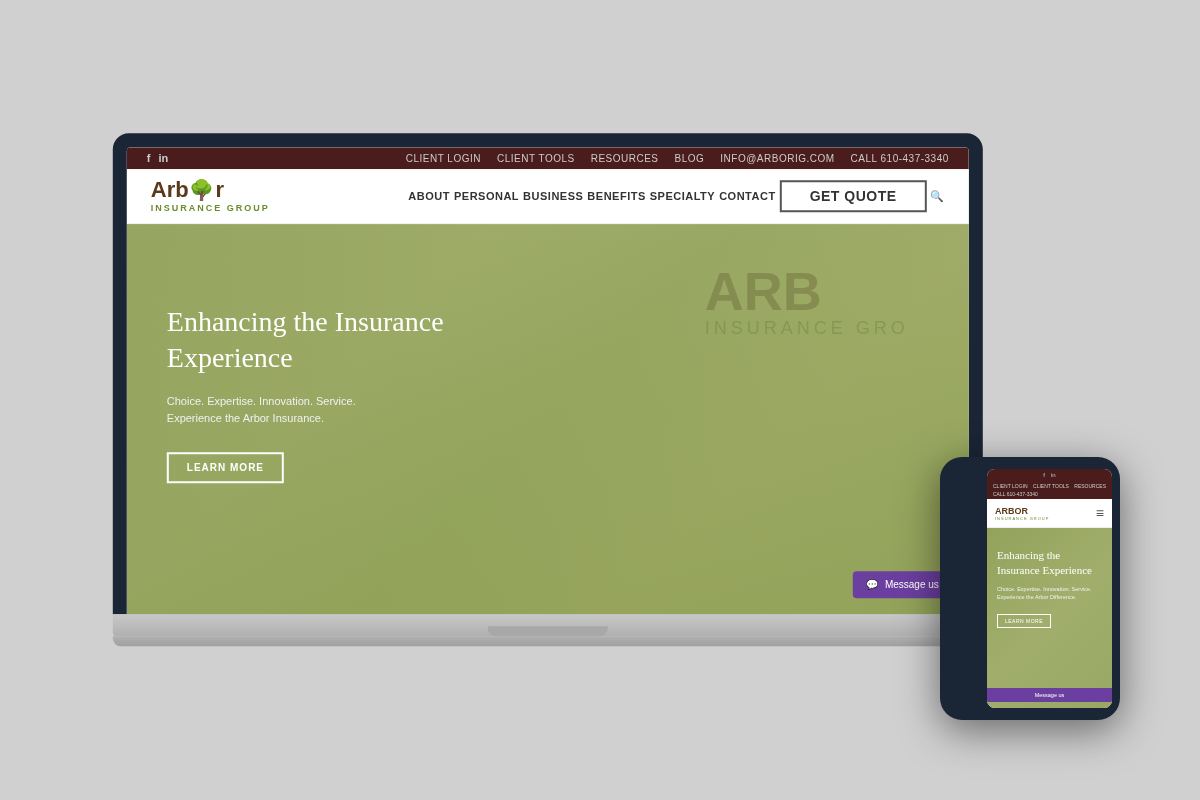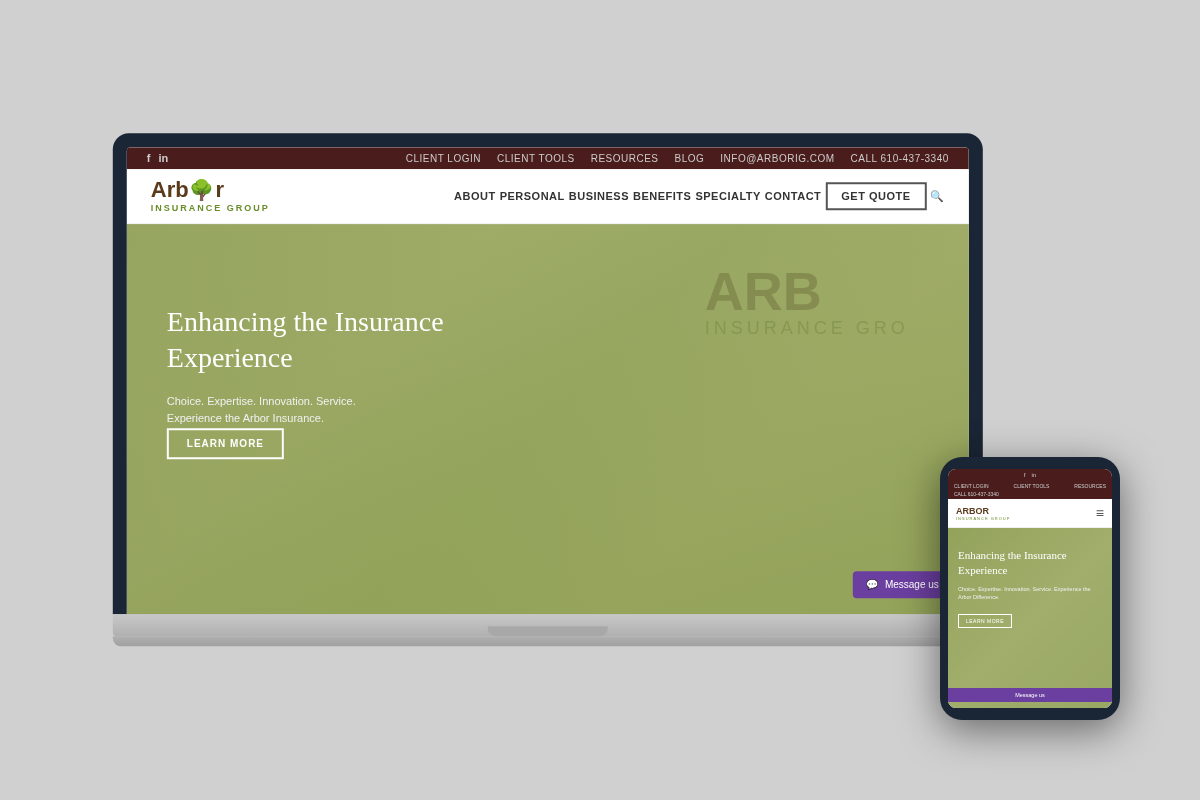--- a/index.html
+++ b/index.html
@@ -147,22 +147,22 @@
     .nav-links span {
       font-size: 11px;
       font-weight: bold;
       color: #333;
       text-transform: uppercase;
       letter-spacing: 0.5px;
       cursor: pointer;
     }
     .nav-links .get-quote {
       border: 2px solid #555;
-      padding: 6px 14px;
-      font-size: 11px;
+      padding: 6px 28px;
+      font-size: 14px;
       font-weight: bold;
       color: #333;
     }
     .nav-search {
       font-size: 16px;
       color: #555;
       cursor: pointer;
     }
 
     .hero {
@@ -204,20 +204,21 @@
       color: #fff;
       font-weight: normal;
       line-height: 1.3;
       margin-bottom: 16px;
       font-family: Georgia, serif;
     }
     .hero-subtitle {
       font-size: 11px;
       color: #f0f0f0;
       line-height: 1.6;
+      margin-bottom: 24px;
     }
     .hero-btn {
       display: inline-block;
       border: 2px solid #fff;
       padding: 8px 18px;
       color: #fff;
       font-size: 10px;
       font-weight: bold;
       text-transform: uppercase;
       letter-spacing: 1px;
@@ -271,20 +272,21 @@
     .mobile-outer {
       background: #1a2535;
       border-radius: 22px;
       padding: 12px 8px;
       box-shadow: 0 10px 40px rgba(0,0,0,0.5);
     }
     .mobile-screen {
       background: #fff;
       border-radius: 8px;
       overflow: hidden;
+      margin-left: 39px;
     }
 
     .mob-top-bar {
       background: #4a1c1c;
       padding: 3px 6px;
       display: flex;
       align-items: center;
       justify-content: center;
       gap: 6px;
     }

